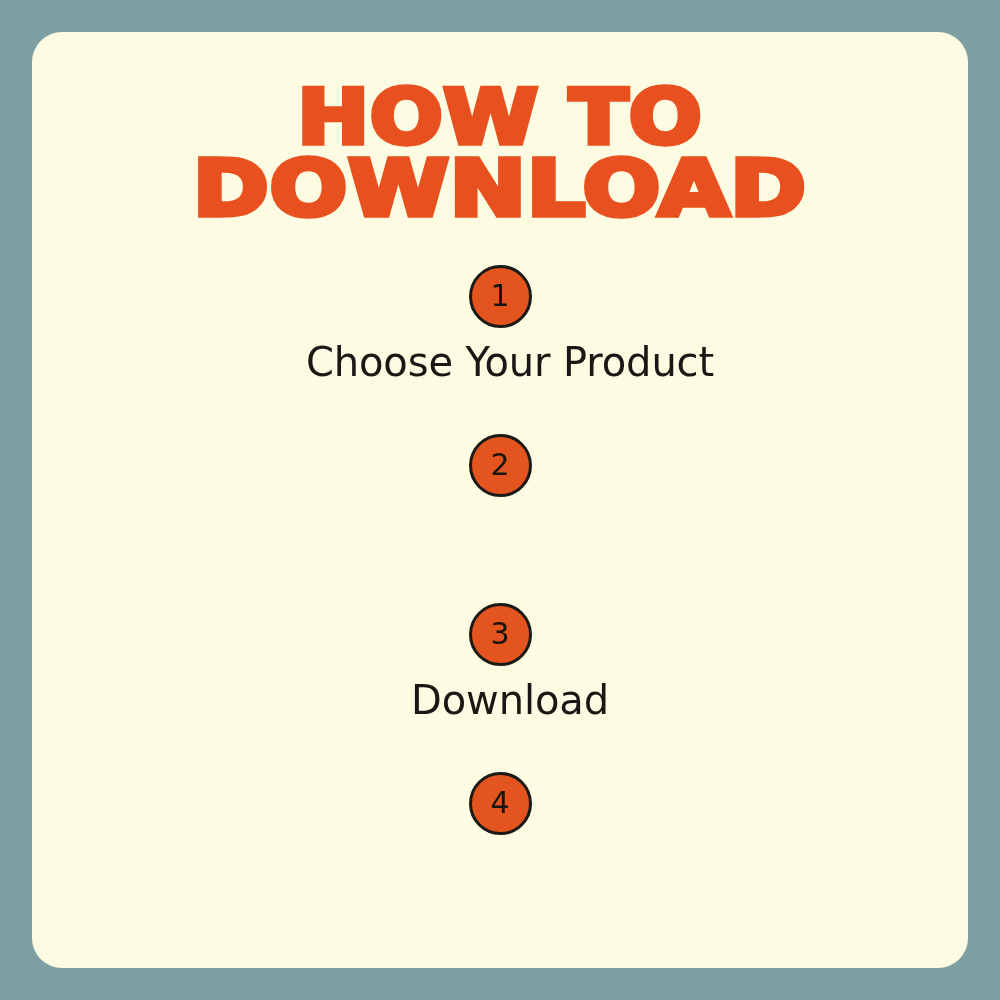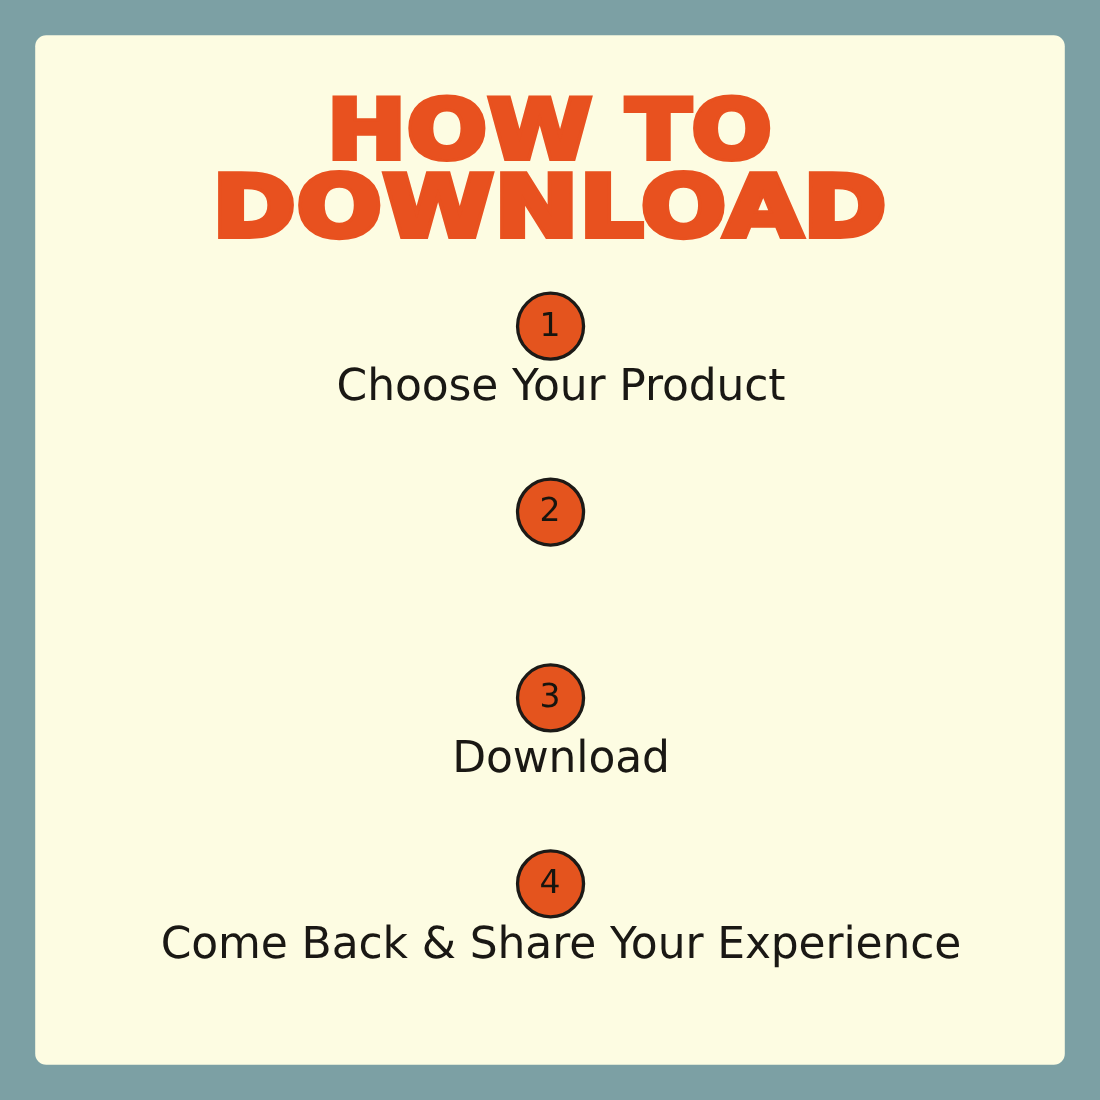--- a/index.html
+++ b/index.html
@@ -23,21 +23,21 @@
     box-sizing: border-box;
   }
 
   #card {
     position: absolute;
     left: 32px;
     top: 32px;
     width: 936px;
     height: 936px;
     background: #fdfce2;
-    border-radius: 10px;
+    border-radius: 30px;
     box-sizing: border-box;
     overflow: hidden;
   }
 
   
   .title-block {
     position: absolute;
     left: 0;
     top: 52px;
     width: 936px;
@@ -107,20 +107,21 @@
     font-size: 30px;
     font-weight: 400;
     line-height: 1;
     color: #17150f;
     position: relative;
     top: -1px;
   }
 
   .step-label {
     display: block;
+    margin-top: 11px;
     font-family: "DejaVu Sans", sans-serif;
     font-size: 40px;
     font-weight: 400;
     letter-spacing: -0.003em;
     color: #1a1814;
     line-height: 1.16;
     white-space: nowrap;
     padding-left: 20px;
   }
 </style>
@@ -154,18 +155,17 @@
         <span class="step-badge">
           <span class="step-badge-num">3</span>
         </span>
         <span class="step-label">Download</span>
       </div>
 
       <div class="step">
         <span class="step-badge">
           <span class="step-badge-num">4</span>
         </span>
-        <span class="step-label">Come Back &amp; Share Your Experience</span>
       </div>
 
     </div>
   </div>
 </div>
 
 </body></html>

